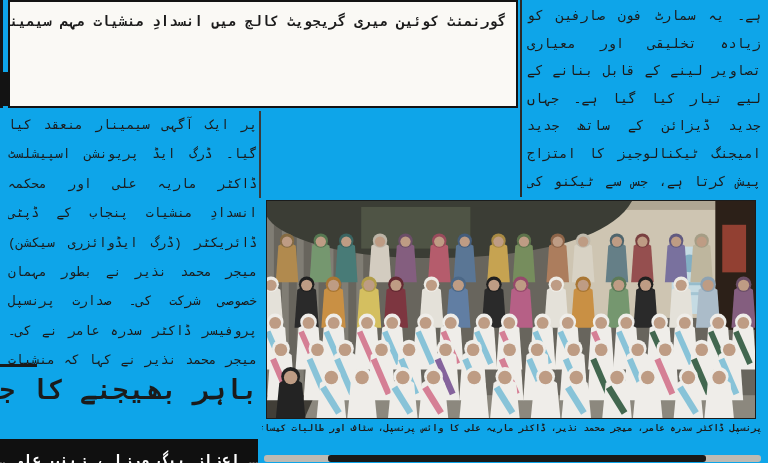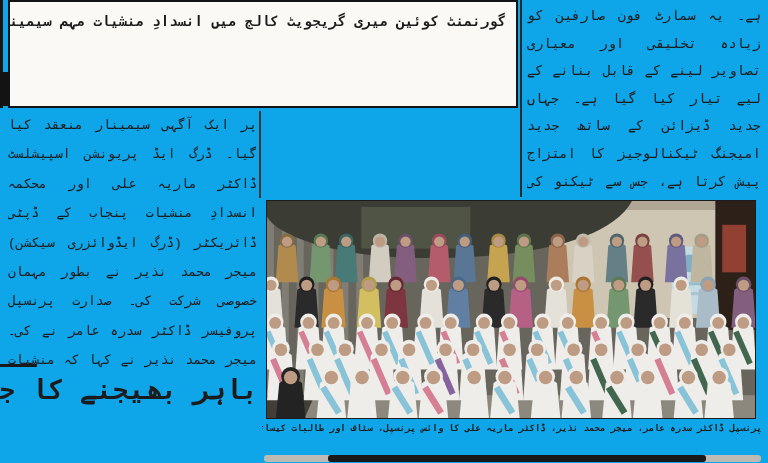--- a/index.html
+++ b/index.html
@@ -539,14 +539,17 @@
   </figure>
 
   <div class="caption fit-line" style="font-size: 9px;">پرنسپل ڈاکٹر سدرہ عامر، میجر محمد نذیر، ڈاکٹر ماریہ علی کا وائس پرنسپل، سٹاف اور طالبات کیساتھ گروپ فوٹو</div>
 
   <div class="bottom-rule">
     <div class="bottom-rule-dark"></div>
   </div>
 
   <div class="headline2">باہر بھیجنے کا جھانسہ دیکر لاکھوں کی</div>
 
+  <div class="bar2">
+    <span>… اعزاز بیگ مرزا ، زینب علی …</span>
+  </div>
 
 </div>
 
 </body></html>

